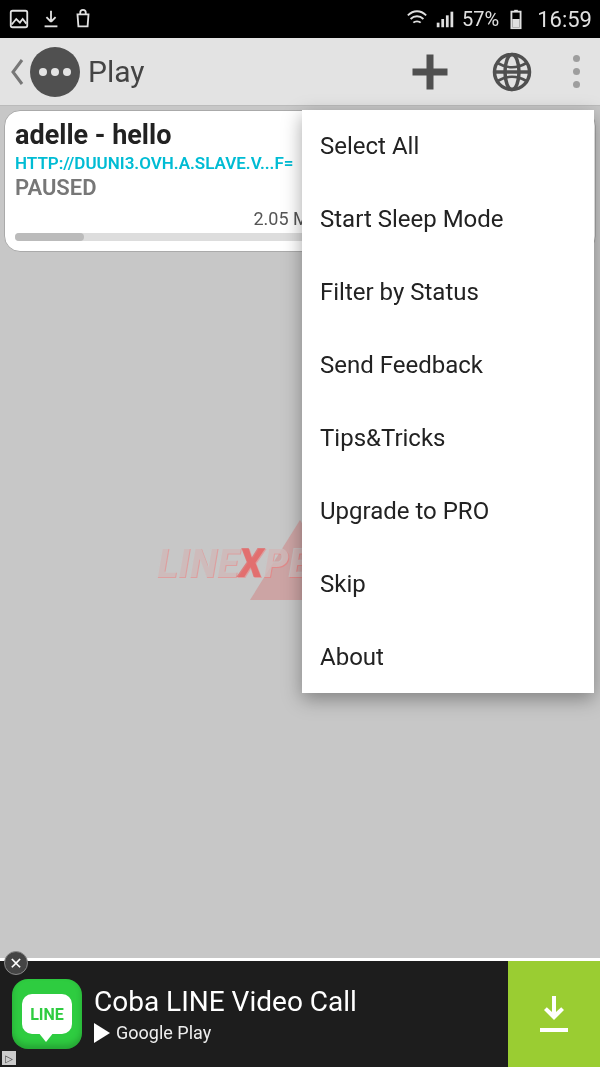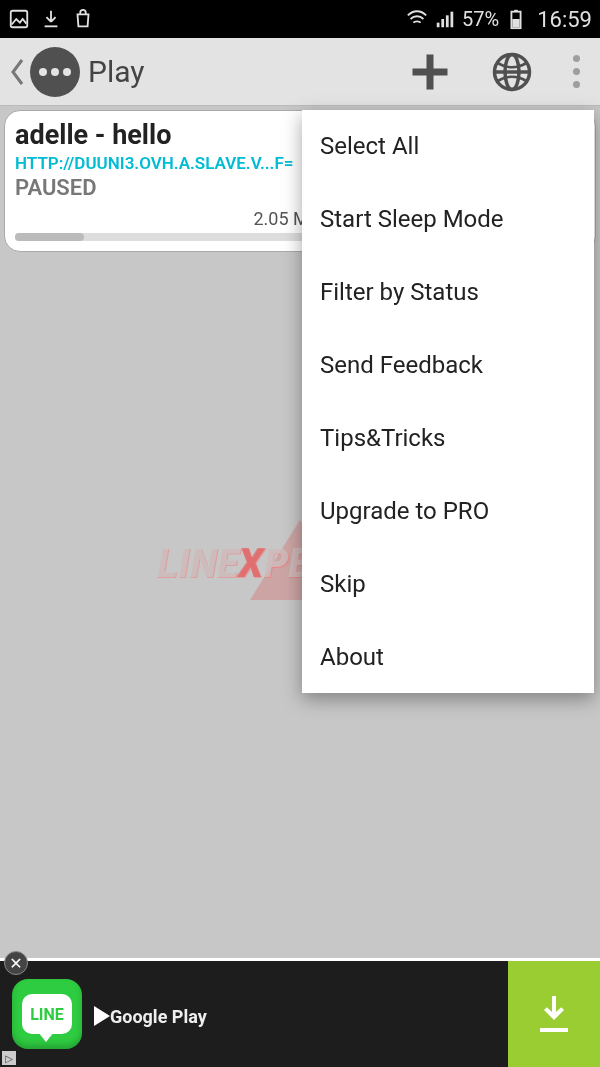--- a/index.html
+++ b/index.html
@@ -135,21 +135,21 @@
     display: flex; align-items: center; justify-content: center;
     font-size: 16px; font-weight: bold; color: #2ecc40; text-align: right;
   }
   .line-bubble:after {
     content: ''; position: absolute; bottom: -8px; left: 16px;
     border-left: 8px solid transparent; border-right: 8px solid transparent;
     border-top: 10px solid #fff;
   }
   .ad-text { flex: 1; color: #fff; }
   .ad-title { font-size: 28px; }
-  .gplay { display: flex; align-items: center; margin-top: 4px; font-weight: bold; }
+  .gplay { display: flex; align-items: center; gap: 6px; margin-top: 4px; }
   .gplay-tri {
     width: 0; height: 0; border-top: 10px solid transparent;
     border-bottom: 10px solid transparent; border-left: 16px solid #fff;
   }
   .gplay-text { font-size: 18px; color: #eee; }
   .ad-dl {
     width: 92px; height: 106px; background: #9acd32;
     display: flex; align-items: center; justify-content: center;
   }
   .ad-dl svg { width: 48px; height: 48px; fill: #fff; }
@@ -274,20 +274,21 @@
     </div>
   </div>
 </div>
 
 <div class="ad-banner">
   <div class="ad-close">✕</div>
   <div class="line-logo">
     <div class="line-bubble">LINE</div>
   </div>
   <div class="ad-text">
+    <div class="ad-title">Coba LINE Video Call</div>
     <div class="gplay">
       <div class="gplay-tri"></div>
       <span class="gplay-text">Google Play</span>
     </div>
   </div>
   <div class="ad-dl">
     <svg viewBox="0 0 24 24">
         <path d="M12 3v12l-5-5 1.4-1.4L11 11V3h2v8l2.6-2.4L17 10l-5 5zM5 19h14v2H5z"></path>
       </svg>
   </div>

